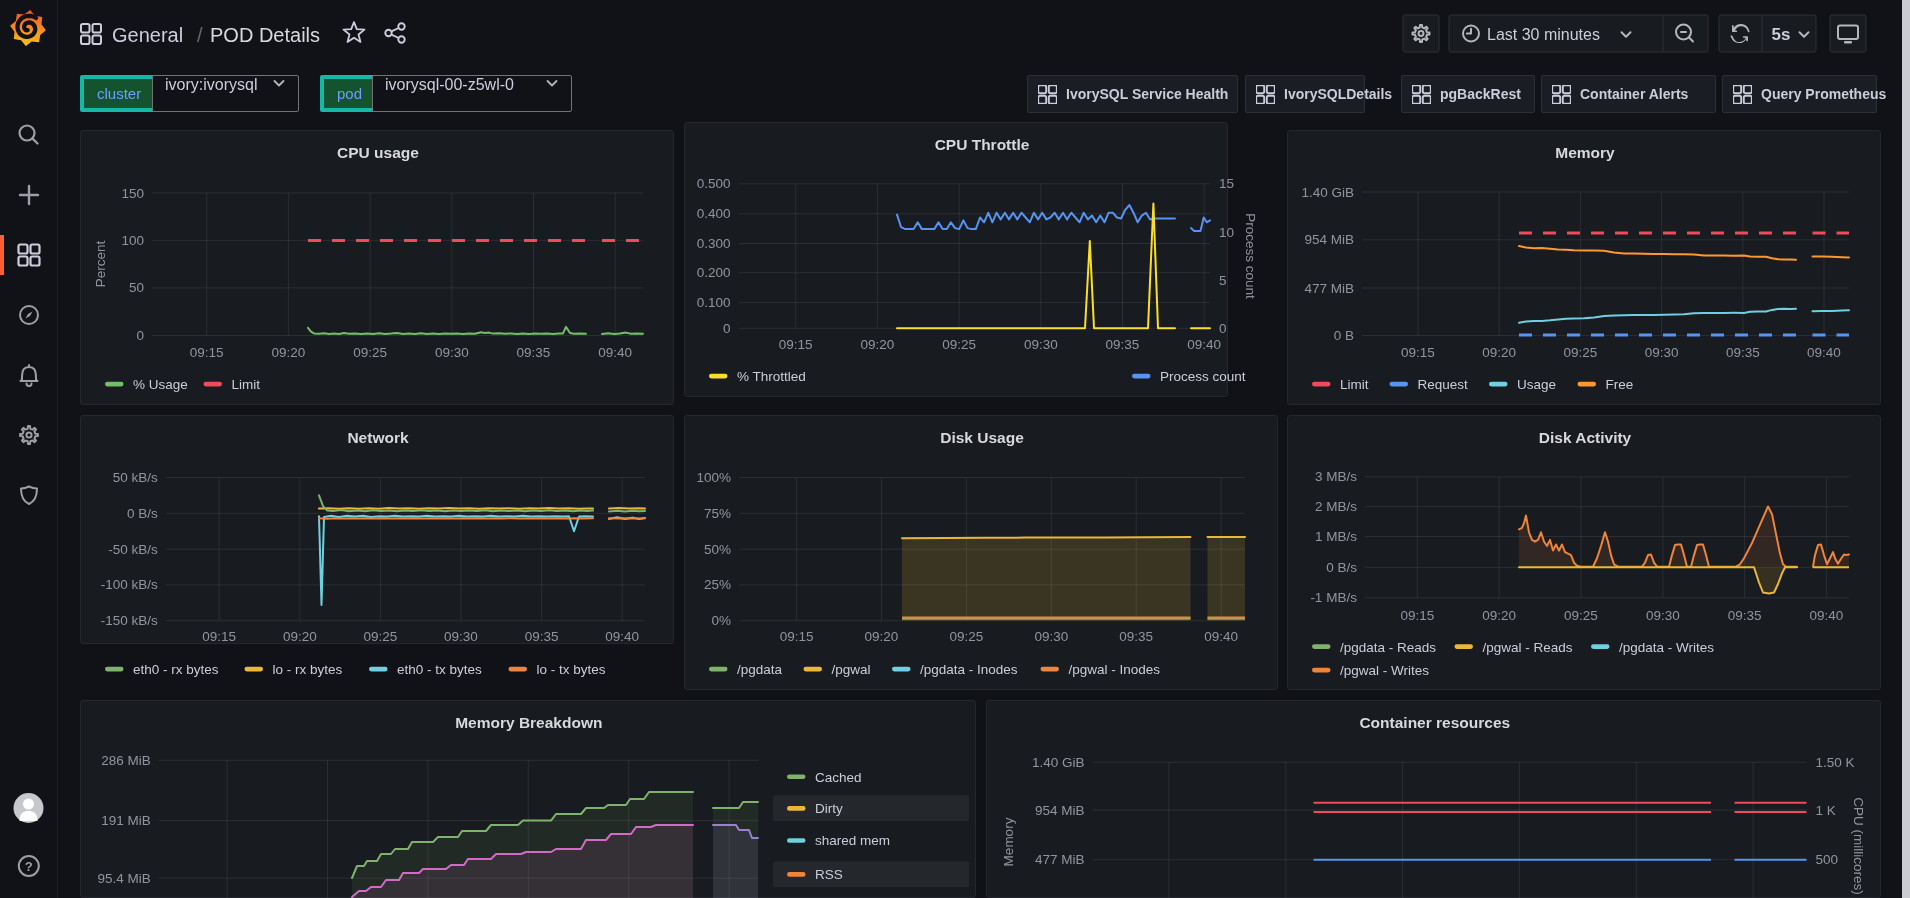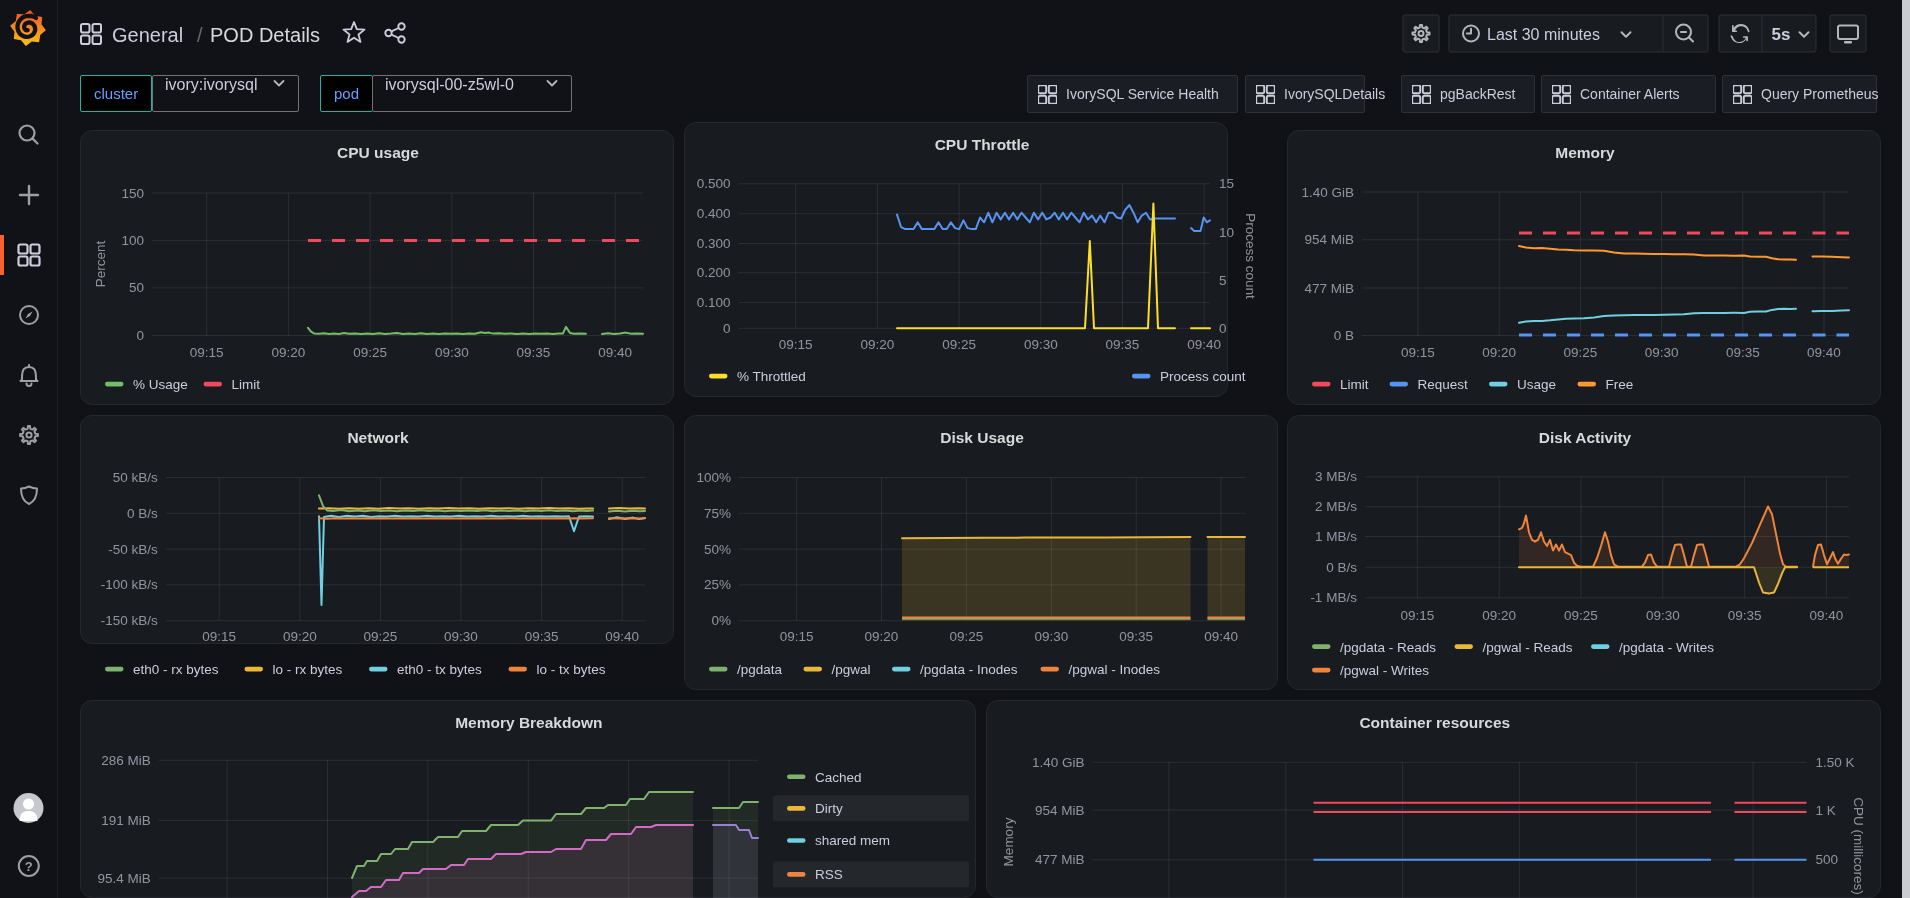--- a/index.html
+++ b/index.html
@@ -1,19 +1,19 @@
 <!DOCTYPE html>
 <html><head><meta charset="utf-8"><style>
 *{margin:0;padding:0;box-sizing:border-box}
 html,body{width:1910px;height:898px;overflow:hidden;background:#111217;font-family:"Liberation Sans",sans-serif;}
-.panel{position:absolute;background:#181b1f;border:1px solid #25272e;border-radius:12px;}
+.panel{position:absolute;background:#181b1f;border:1px solid #25272e;border-radius:3px;}
 .abs{position:absolute}
 .linkbtn svg{flex-shrink:0}
-.linkbtn{position:absolute;display:flex;align-items:center;background:#1a1d23;border:1px solid #2e3038;border-radius:2px;color:#ccccdc;font-weight:400;font-size:14px;padding:0 10px;height:38px;gap:9px;white-space:nowrap}
-.varlabel{position:absolute;display:flex;align-items:center;background:#000000;border:1px solid #14b8a6;border-radius:2px;color:#6e9fff;font-weight:500;font-size:15px;padding:0 13px;height:37px}
+.linkbtn{position:absolute;display:flex;align-items:center;background:#1a1d23;border:1px solid #2e3038;border-radius:2px;color:#ccccdc;font-weight:700;font-size:14px;padding:0 10px;height:38px;gap:9px;white-space:nowrap}
+.varlabel{position:absolute;display:flex;align-items:center;background:#14532d;border:4px solid #14b8a6;border-radius:2px;color:#6e9fff;font-weight:500;font-size:15px;padding:0 13px;height:37px}
 .varval{position:absolute;display:flex;align-items:flex-start;background:#111217;border:1px solid #737373;border-radius:2px;color:#ccccdc;font-size:16px;padding:0 12px;height:37px;justify-content:space-between}
 </style></head><body>
 <svg class="abs" style="left:0;top:0" width="58" height="898" viewBox="0 0 58 898">
     <rect x="0" y="0" width="58" height="898" fill="#111217"></rect>
     <line x1="57.5" y1="0" x2="57.5" y2="898" stroke="#1e2024" stroke-width="1"></line>
     <defs>
       <linearGradient id="glg" x1="0" y1="0" x2="0" y2="1">
         <stop offset="0" stop-color="#f4502a"></stop>
         <stop offset="1" stop-color="#f9c412"></stop>
       </linearGradient>

